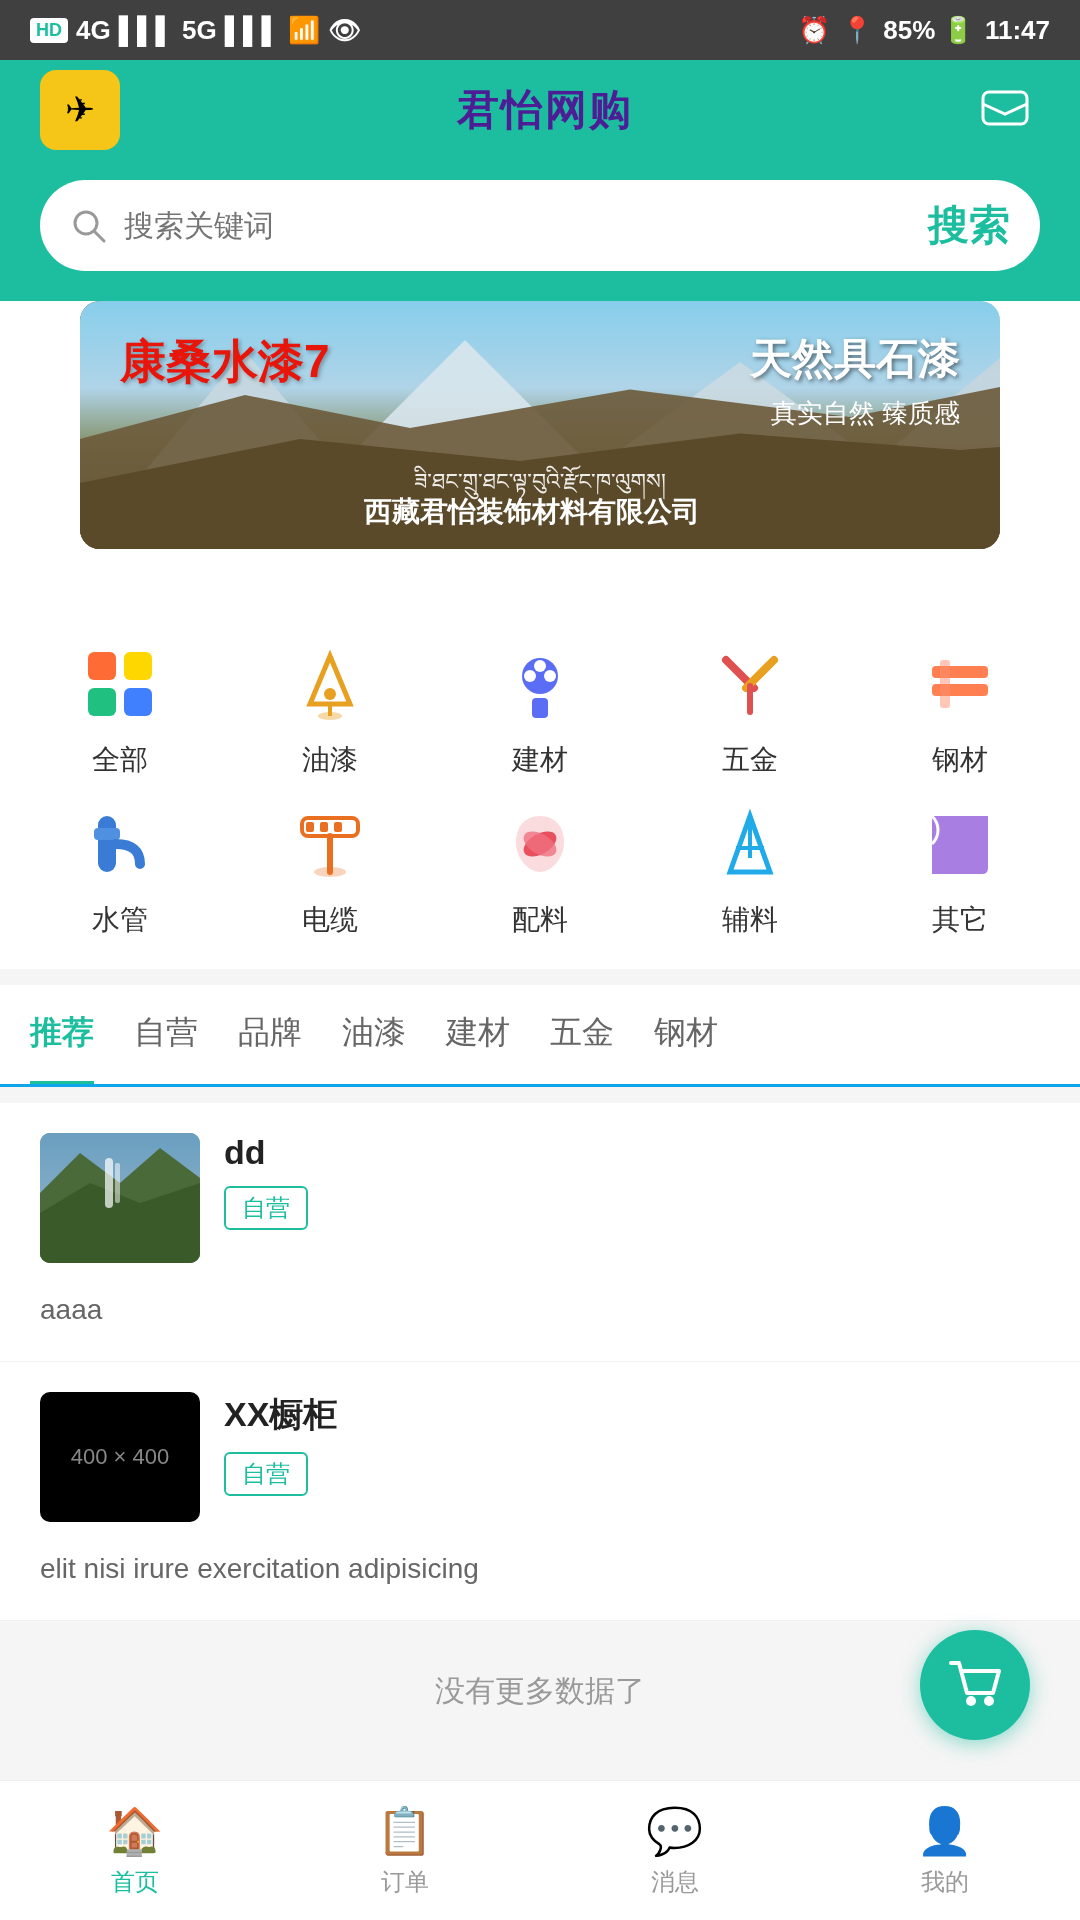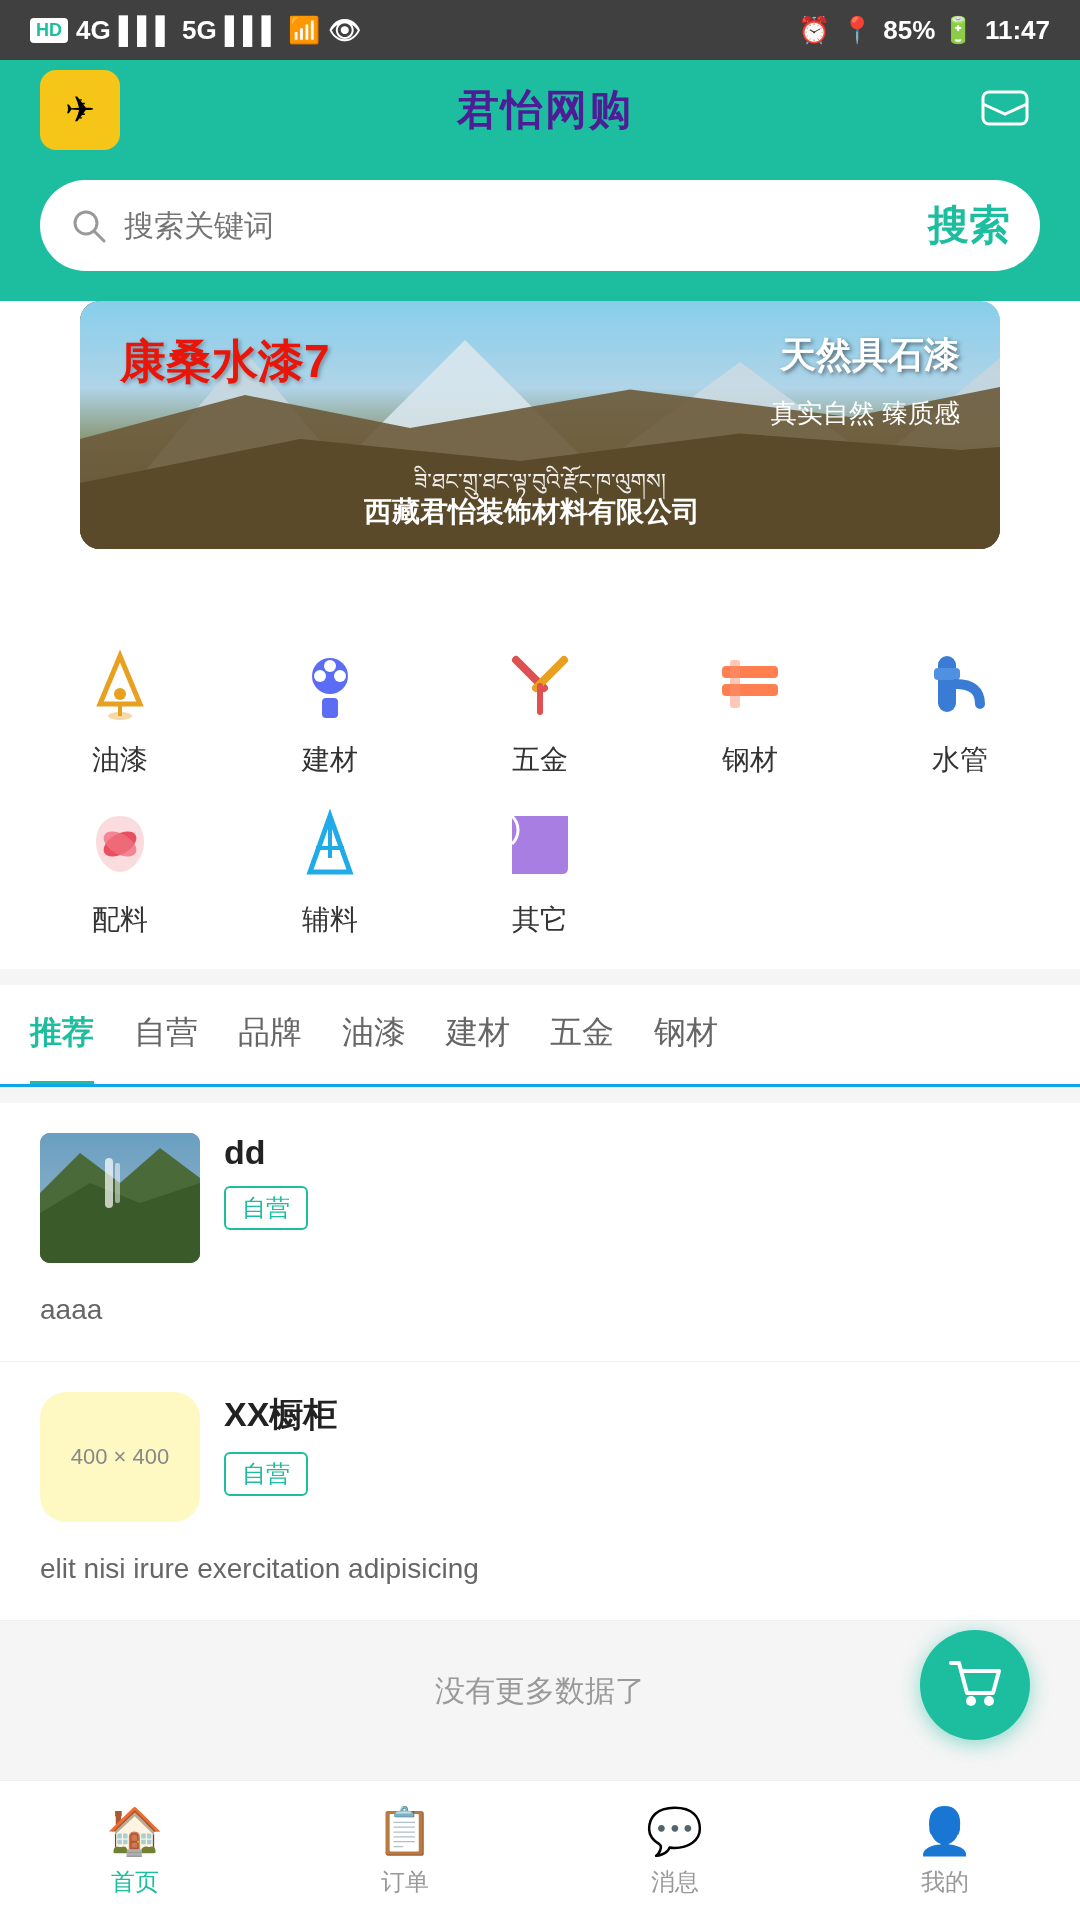--- a/index.html
+++ b/index.html
@@ -109,21 +109,21 @@
       font-size: 46px;
       font-weight: 900;
       text-shadow: 2px 2px 4px rgba(0,0,0,0.3);
       z-index: 2;
     }
     .banner-text-right-top {
       position: absolute;
       top: 30px;
       right: 40px;
       color: white;
-      font-size: 36px;
+      font-size: 42px;
       font-weight: 800;
       text-shadow: 2px 2px 4px rgba(0,0,0,0.5);
       z-index: 2;
       font-family: Liberation Serif, serif;
     }
     .banner-text-right-mid {
       position: absolute;
       top: 95px;
       right: 40px;
       color: white;
@@ -233,27 +233,26 @@
     .product-thumb {
       width: 160px;
       height: 130px;
       border-radius: 10px;
       overflow: hidden;
       flex-shrink: 0;
     }
     .product-thumb-placeholder {
       width: 100%;
       height: 100%;
-      background: #fef9c3;
+      background: #000000;
       display: flex;
       align-items: center;
       justify-content: center;
       color: #888;
       font-size: 22px;
-      border-radius: 26px;
     }
     .product-thumb-waterfall {
       width: 100%;
       height: 100%;
       background: linear-gradient(180deg, #4a7a9b 0%, #87afc5 30%, #5a8a6a 60%, #2a5a3a 100%);
       position: relative;
     }
     .product-info { flex: 1; }
     .product-name {
       font-size: 34px;
@@ -396,20 +395,31 @@
     <div class="banner-text-right-top">天然具石漆</div>
     <div class="banner-text-right-mid">真实自然 臻质感</div>
     <div class="banner-text-bottom">ཟི་ཐང་གྲུ་ཐང་ལྟ་བུའི་རྫོང་ཁ་ལུགས།</div>
     <div class="banner-company">西藏君怡装饰材料有限公司</div>
   </div>
 </div>
 
 <div class="category-grid">
 
   <div class="category-item">
+    <div class="cat-icon">
+      <svg width="72" height="72" viewBox="0 0 72 72">
+        <rect x="4" y="4" width="28" height="28" rx="6" fill="#ff6b35"></rect>
+        <rect x="40" y="4" width="28" height="28" rx="6" fill="#ffd700"></rect>
+        <rect x="4" y="40" width="28" height="28" rx="6" fill="#20c080"></rect>
+        <rect x="40" y="40" width="28" height="28" rx="6" fill="#4080ff"></rect>
+      </svg>
+    </div>
+    <span class="cat-label">全部</span>
+  </div>
+  <div class="category-item">
     <div class="cat-icon icon-paint">
       <svg width="72" height="72" viewBox="0 0 72 72">
         <polygon points="36,8 56,56 16,56" fill="none" stroke="#e8a020" stroke-width="5"></polygon>
         <circle cx="36" cy="46" r="6" fill="#e8a020"></circle>
         <line x1="36" y1="56" x2="36" y2="68" stroke="#e8a020" stroke-width="4"></line>
         <ellipse cx="36" cy="68" rx="12" ry="4" fill="#e8a020" opacity="0.4"></ellipse>
       </svg>
     </div>
     <span class="cat-label">油漆</span>
   </div>
@@ -448,20 +458,33 @@
 
   <div class="category-item">
     <div class="cat-icon">
       <svg width="72" height="72" viewBox="0 0 72 72">
         <rect x="14" y="8" width="18" height="56" rx="9" fill="#3a7bd5"></rect>
         <rect x="10" y="20" width="26" height="12" rx="4" fill="#5090e0"></rect>
         <path d="M32 36 Q56 36 56 56" stroke="#3a7bd5" stroke-width="10" fill="none" stroke-linecap="round"></path>
       </svg>
     </div>
     <span class="cat-label">水管</span>
+  </div>
+  <div class="category-item">
+    <div class="cat-icon">
+      <svg width="72" height="72" viewBox="0 0 72 72">
+        <rect x="8" y="10" width="56" height="18" rx="6" fill="none" stroke="#e87020" stroke-width="4"></rect>
+        <rect x="12" y="14" width="8" height="10" rx="2" fill="#e87020"></rect>
+        <rect x="26" y="14" width="8" height="10" rx="2" fill="#e87020"></rect>
+        <rect x="40" y="14" width="8" height="10" rx="2" fill="#e87020"></rect>
+        <line x1="36" y1="28" x2="36" y2="64" stroke="#e87020" stroke-width="6" stroke-linecap="round"></line>
+        <ellipse cx="36" cy="64" rx="16" ry="5" fill="#e87020" opacity="0.3"></ellipse>
+      </svg>
+    </div>
+    <span class="cat-label">电缆</span>
   </div>
   <div class="category-item">
     <div class="cat-icon">
       <svg width="72" height="72" viewBox="0 0 72 72">
         <path d="M36 8 C20 8 12 20 12 34 C12 50 24 64 36 64 C48 64 60 50 60 34 C60 20 52 8 36 8Z" fill="#e85060" opacity="0.2"></path>
         <ellipse cx="36" cy="36" rx="18" ry="10" fill="#e85060" transform="rotate(-30 36 36)"></ellipse>
         <ellipse cx="36" cy="36" rx="18" ry="10" fill="#f07080" transform="rotate(30 36 36)" opacity="0.8"></ellipse>
       </svg>
     </div>
     <span class="cat-label">配料</span>

